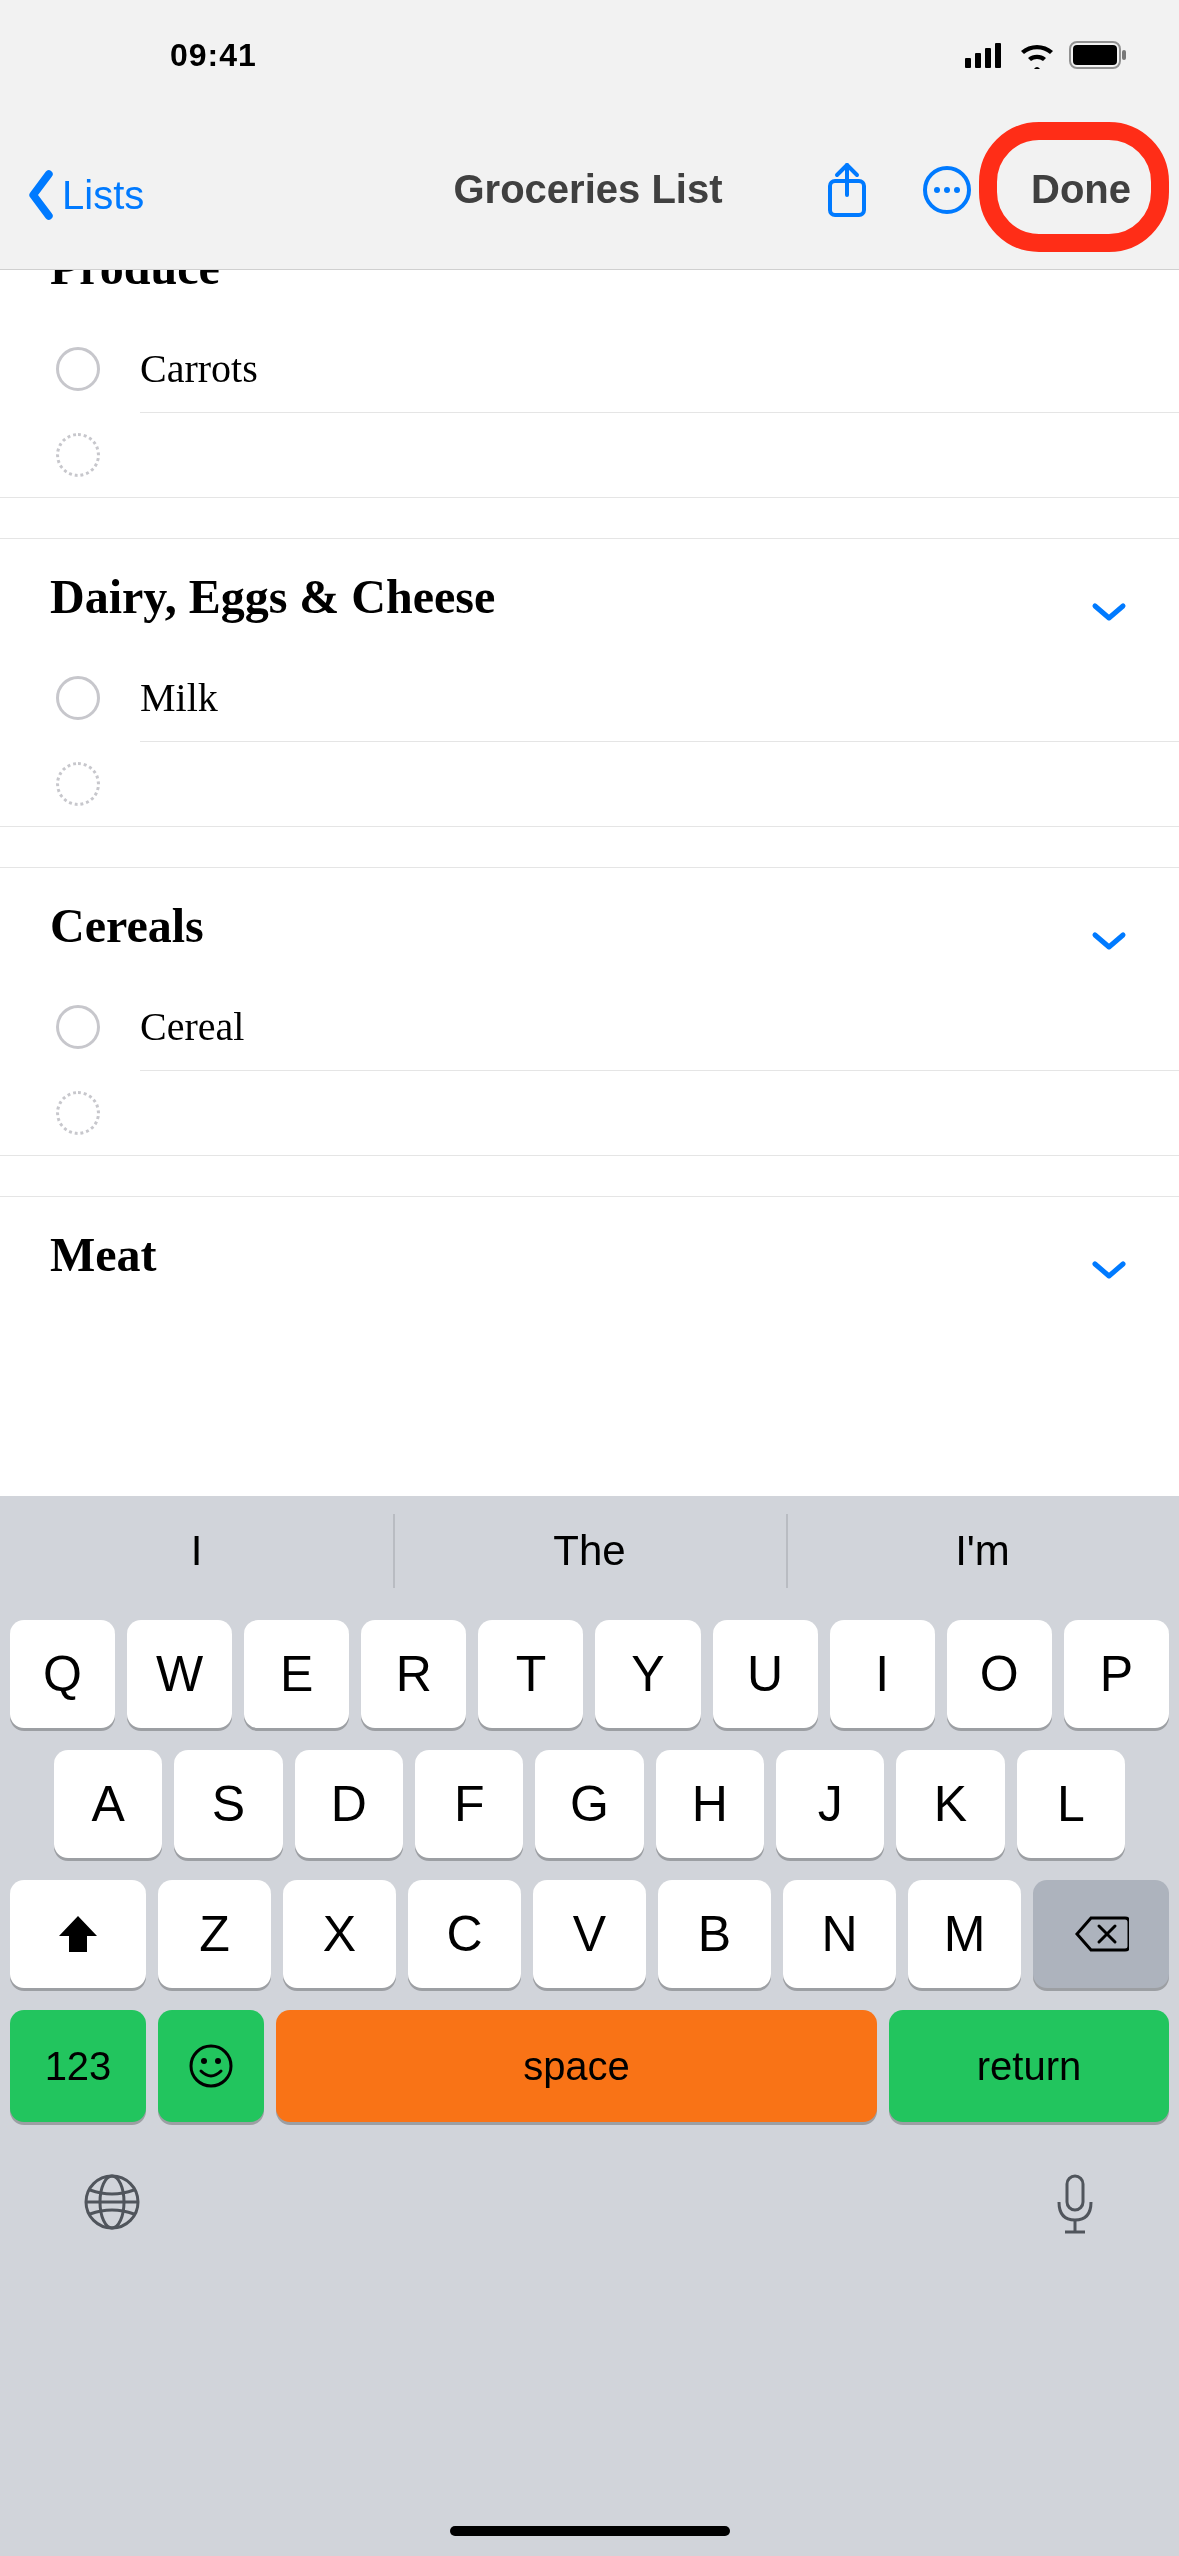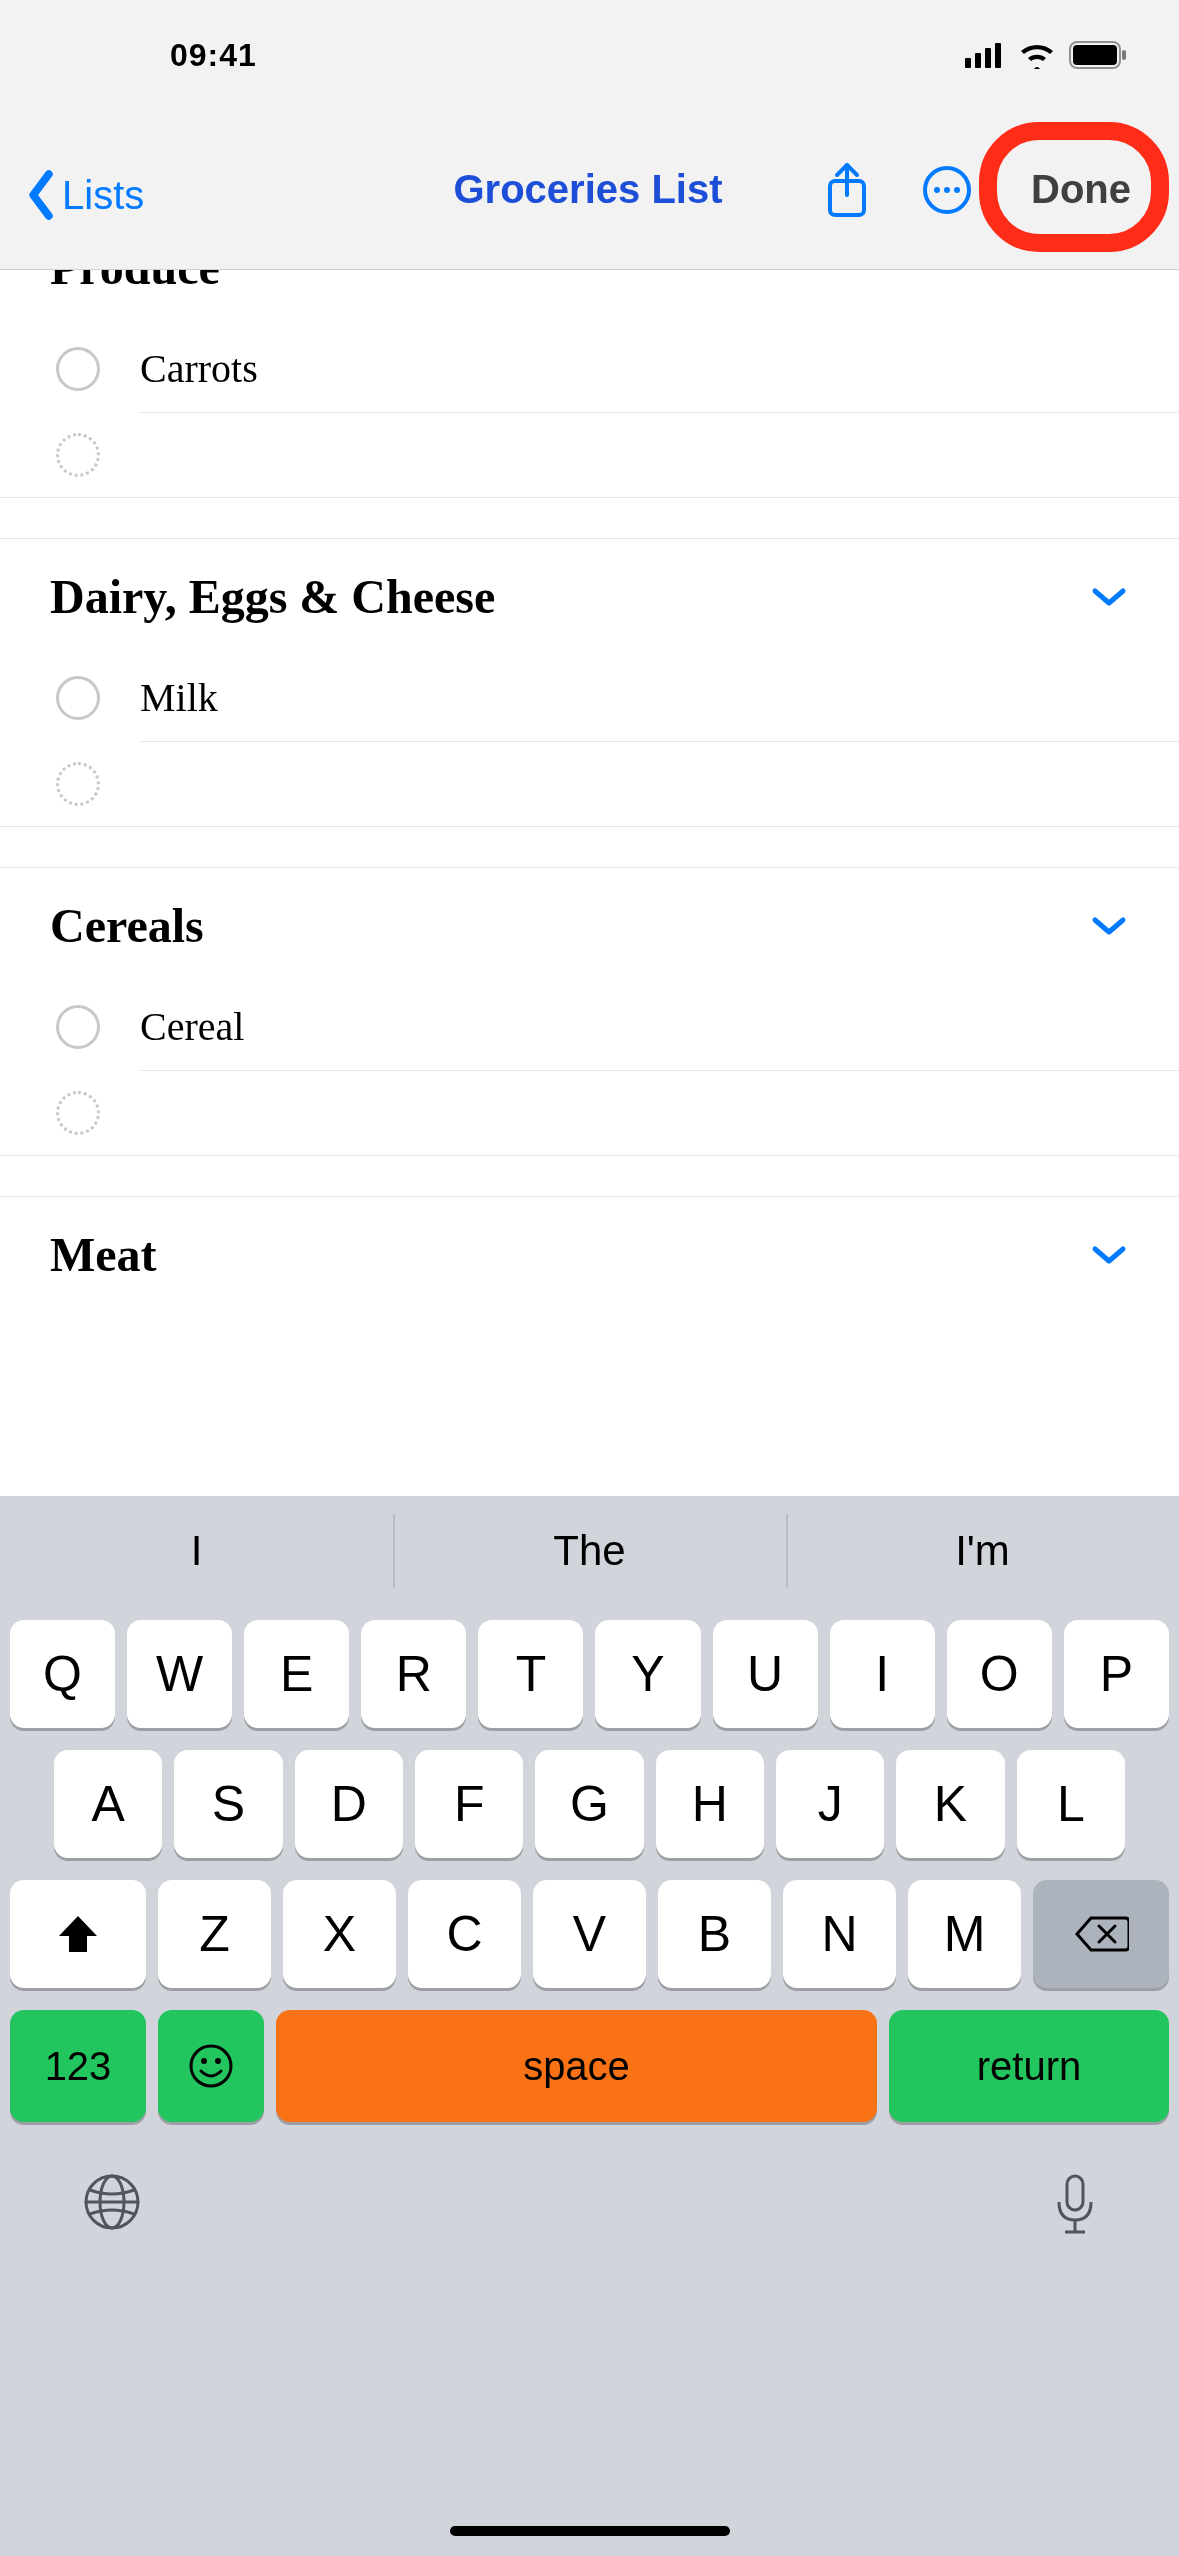--- a/index.html
+++ b/index.html
@@ -8,30 +8,30 @@
     
     .status-bar { height: 110px; display: flex; align-items: center; justify-content: space-between; padding: 0 50px 0 70px; background: #f2f2f2; }
     .status-time { font-size: 32px; font-weight: 600; letter-spacing: 1px; margin-left: 100px;}
     .status-icons { display: flex; align-items: center; gap: 12px; }
     .status-icons svg { display: block; }
 
     
     .nav-bar { height: 160px; background: #f2f2f2; border-bottom: 1px solid #d0d0d0; display: flex; align-items: center; padding: 0 34px 0 24px; position: relative; }
     .nav-back { display: flex; align-items: center; color: #007aff; font-size: 40px; font-weight: 400; gap: 4px; margin-top: 11px; }
     .nav-back svg { height: 52px; width: 34px; }
-    .nav-title { position: absolute; left: 0; right: 3px; margin: auto; width: fit-content; font-size: 40px; font-weight: 600; color: #1d4ed8; }
+    .nav-title { position: absolute; left: 0; right: 3px; margin: auto; width: fit-content; font-size: 40px; font-weight: 600; color: #404040; }
     .nav-right { margin-left: auto; display: flex; align-items: center; gap: 40px; }
     .nav-icon-btn { width: 60px; height: 60px; display: flex; align-items: center; justify-content: center; color: #007aff; }
     .done-btn { color: #404040; font-size: 40px; font-weight: 600; padding: 10px 14px; }
     .done-highlight { position: absolute; right: 10px; top: 12px; width: 190px; height: 130px; border: 18px solid #ff2d17; border-radius: 60px; pointer-events: none; }
 
     
     .content { background: #fff; height: calc(2556px - 110px - 160px - 1060px); overflow: hidden; font-family: Liberation Serif, serif; }
     .section { border-bottom: 1px solid #e5e5e5; background: #fff; margin-bottom: 40px;}
-    .section-header { display: flex; align-items: center; justify-content: space-between; padding: 30px 50px 30px 50px; }
+    .section-header { display: flex; align-items: flex-end; justify-content: space-between; padding: 30px 50px 30px 50px; }
     .section-header.partial { padding-top: 0; margin-top: -30px;}
     .section-title { font-size: 48px; font-weight: 700; color: #000; }
     .chevron { color: #007aff; }
     .item-row { display: flex; align-items: center; padding: 20px 36px 20px 56px; }
     .radio-empty { width: 44px; height: 44px; border: 3px solid #c7c7cc; border-radius: 50%; flex-shrink: 0; }
     .radio-dotted { width: 44px; height: 44px; border: 3px dotted #c7c7cc; border-radius: 50%; flex-shrink: 0; }
     .item-label { font-size: 40px; color: #000; margin-left: 40px; }
     .item-sep { height: 1px; background: #e5e5e5; margin-left: 140px; }
 
     

